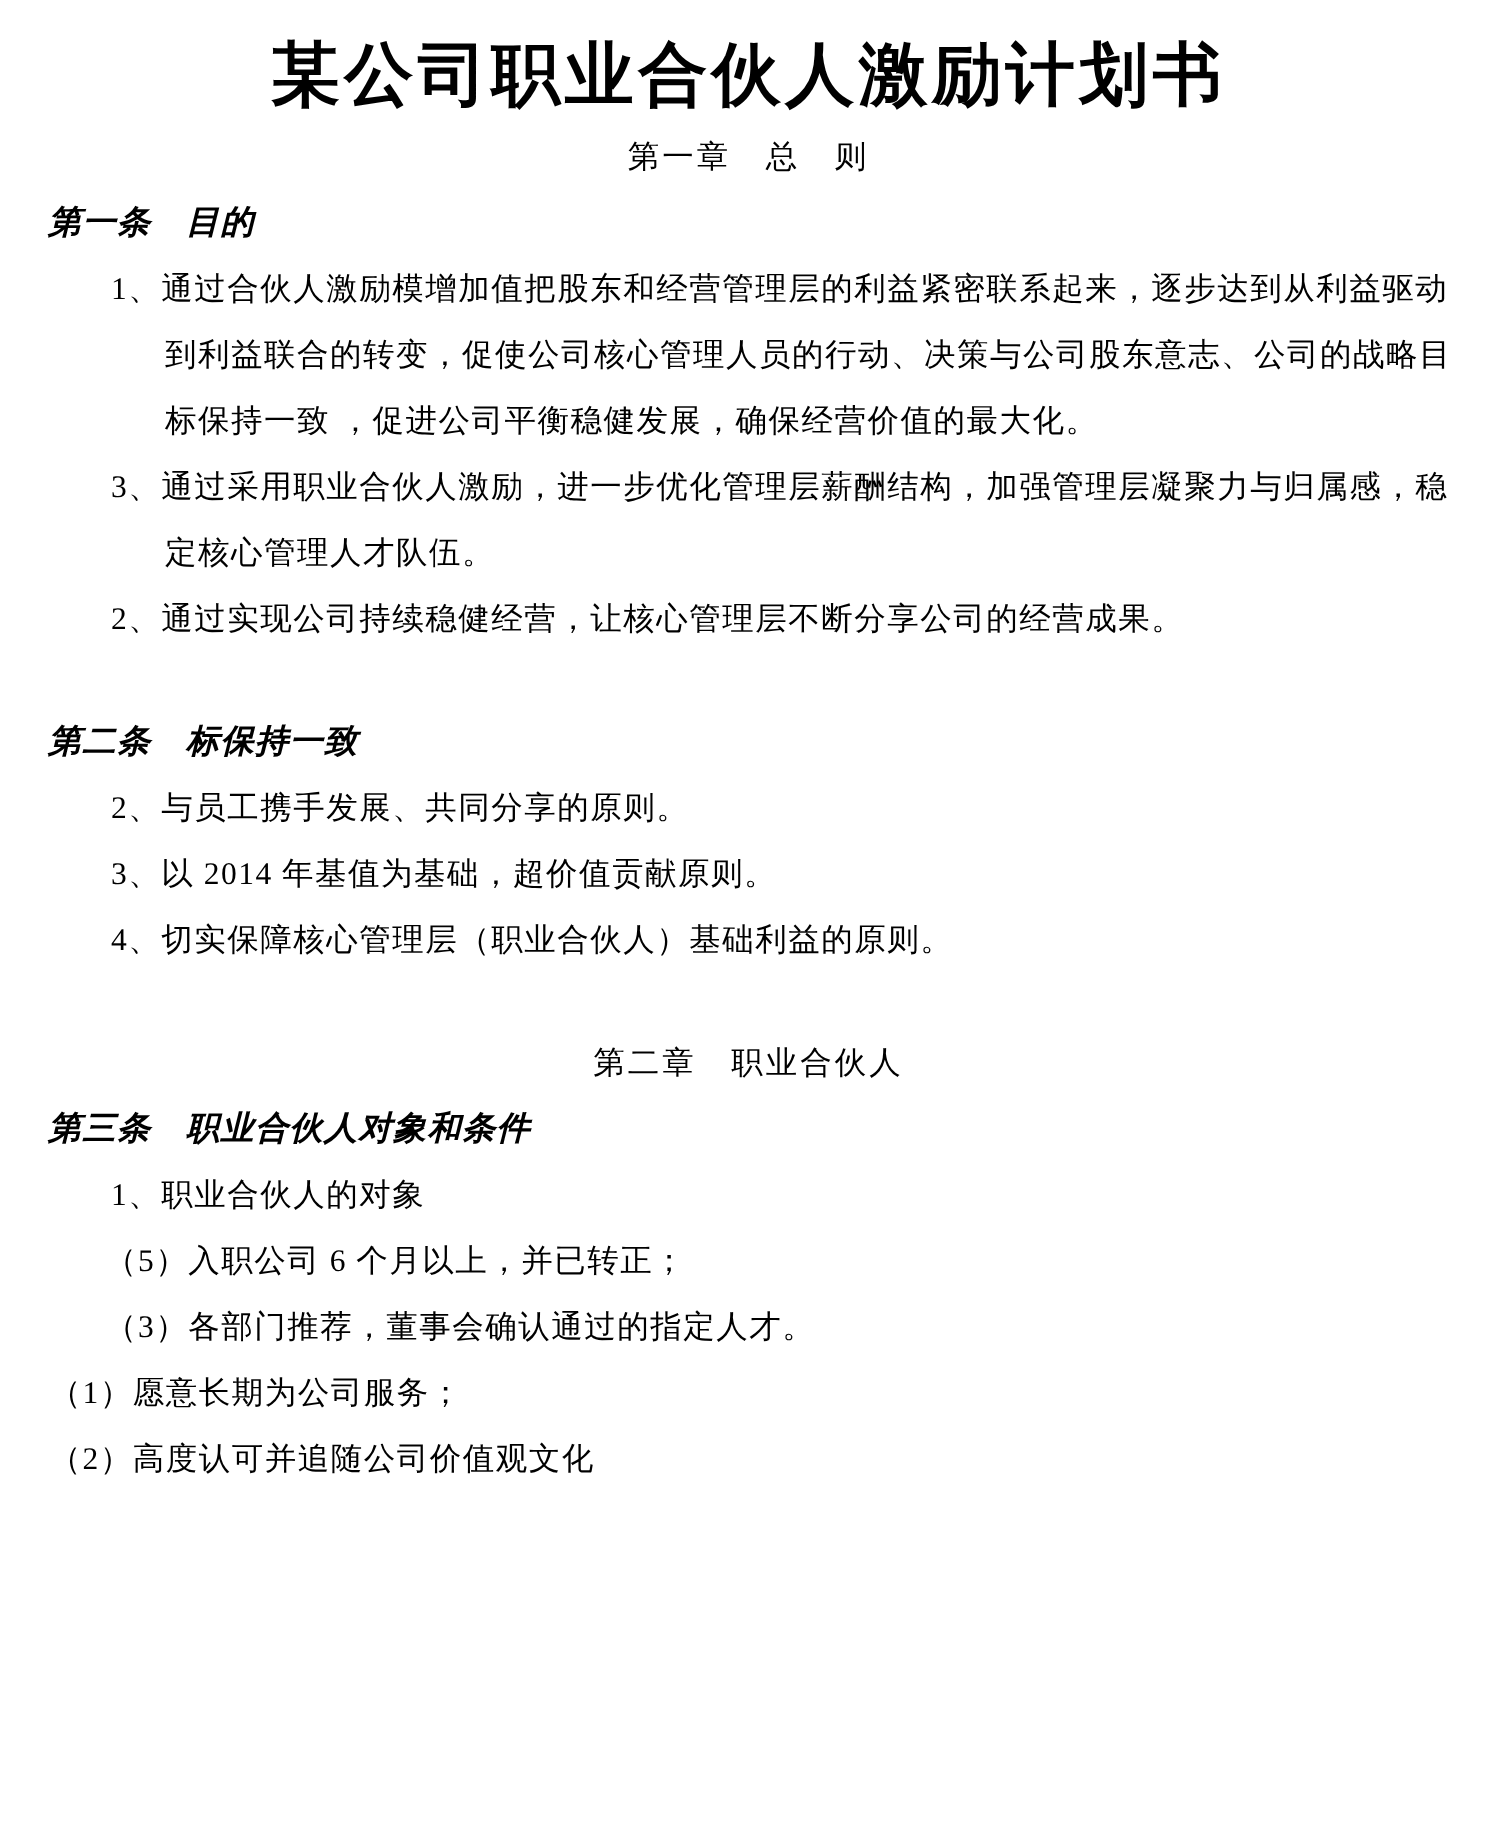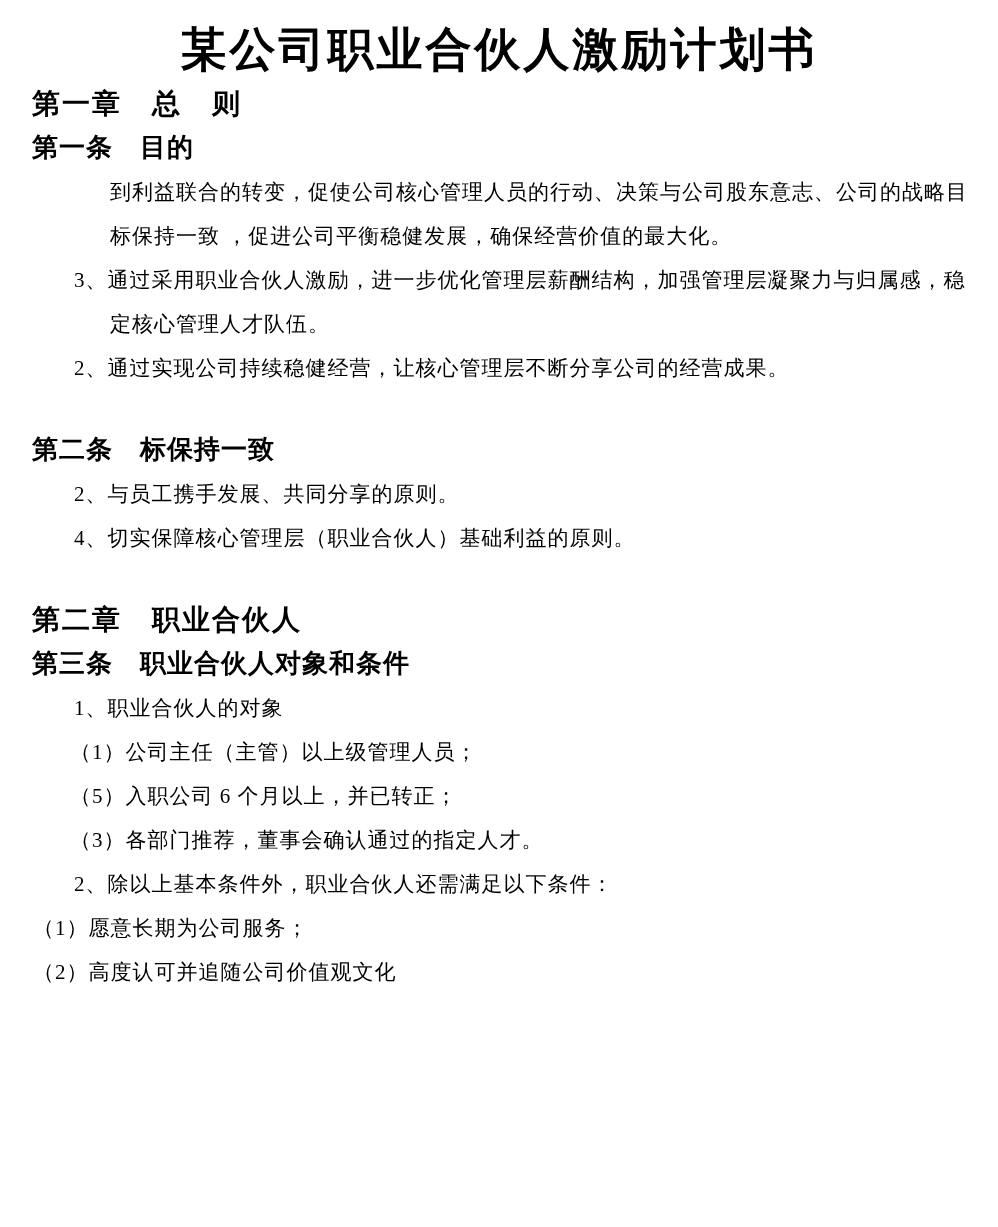--- a/index.html
+++ b/index.html
@@ -22,34 +22,35 @@
     text-align: center;
     font-family: "Liberation Sans", "DejaVu Sans", sans-serif;
     font-weight: bold;
     font-size: 46px;
     line-height: 58px;
     letter-spacing: 3px;
     white-space: pre;
   }
   .chapter {
     margin-top: 4px;
-    text-align: left;
-    font-weight: bold;
-    font-size: 28px;
+    text-align: center;
+    font-weight: normal;
+    font-size: 21px;
     line-height: 44px;
     letter-spacing: 2px;
     white-space: pre;
   }
   .chapter--gap { margin-top: 38px; }
   .article-heading {
     font-weight: bold;
-    font-size: 26px;
+    font-size: 22px;
     line-height: 44px;
     letter-spacing: 1px;
     white-space: pre;
+    font-style: italic;
   }
   .article-heading--gap { margin-top: 38px; }
   .ln {
     font-size: 21px;
     line-height: 44px;
     letter-spacing: 1px;
     white-space: pre;
   }
   
   .ln--num   { margin-left: 42px; }   
@@ -63,46 +64,46 @@
 <main class="page">
 
   <div class="title">某公司职业合伙人激励计划书</div>
 
   <div class="chapter">第一章　总　则</div>
 
   <div class="article-heading">第一条　目的</div>
 
   <section>
     <div>
+      <div class="ln ln--num">1、通过合伙人激励模增加值把股东和经营管理层的利益紧密联系起来，逐步达到从利益驱动</div>
       <div class="ln ln--cont">到利益联合的转变，促使公司核心管理人员的行动、决策与公司股东意志、公司的战略目</div>
       <div class="ln ln--cont">标保持一致 ，促进公司平衡稳健发展，确保经营价值的最大化。</div>
     </div>
     <div>
       <div class="ln ln--num">3、通过采用职业合伙人激励，进一步优化管理层薪酬结构，加强管理层凝聚力与归属感，稳</div>
       <div class="ln ln--cont">定核心管理人才队伍。</div>
     </div>
     <div>
       <div class="ln ln--num">2、通过实现公司持续稳健经营，让核心管理层不断分享公司的经营成果。</div>
     </div>
   </section>
 
   <div class="article-heading article-heading--gap">第二条　标保持一致</div>
 
   <section>
     <div class="ln ln--num">2、与员工携手发展、共同分享的原则。</div>
+    <div class="ln ln--num">3、以 2014 年基值为基础，超价值贡献原则。</div>
     <div class="ln ln--num">4、切实保障核心管理层（职业合伙人）基础利益的原则。</div>
   </section>
 
   <div class="chapter chapter--gap">第二章　职业合伙人</div>
 
   <div class="article-heading">第三条　职业合伙人对象和条件</div>
 
   <section>
     <div class="ln ln--num">1、职业合伙人的对象</div>
-    <div class="ln ln--sub">（1）公司主任（主管）以上级管理人员；</div>
     <div class="ln ln--sub">（5）入职公司 6 个月以上，并已转正；</div>
     <div class="ln ln--sub">（3）各部门推荐，董事会确认通过的指定人才。</div>
-    <div class="ln ln--num">2、除以上基本条件外，职业合伙人还需满足以下条件：</div>
     <div class="ln ln--left">（1）愿意长期为公司服务；</div>
     <div class="ln ln--left">（2）高度认可并追随公司价值观文化</div>
   </section>
 
 </main>
 
 </body></html>

